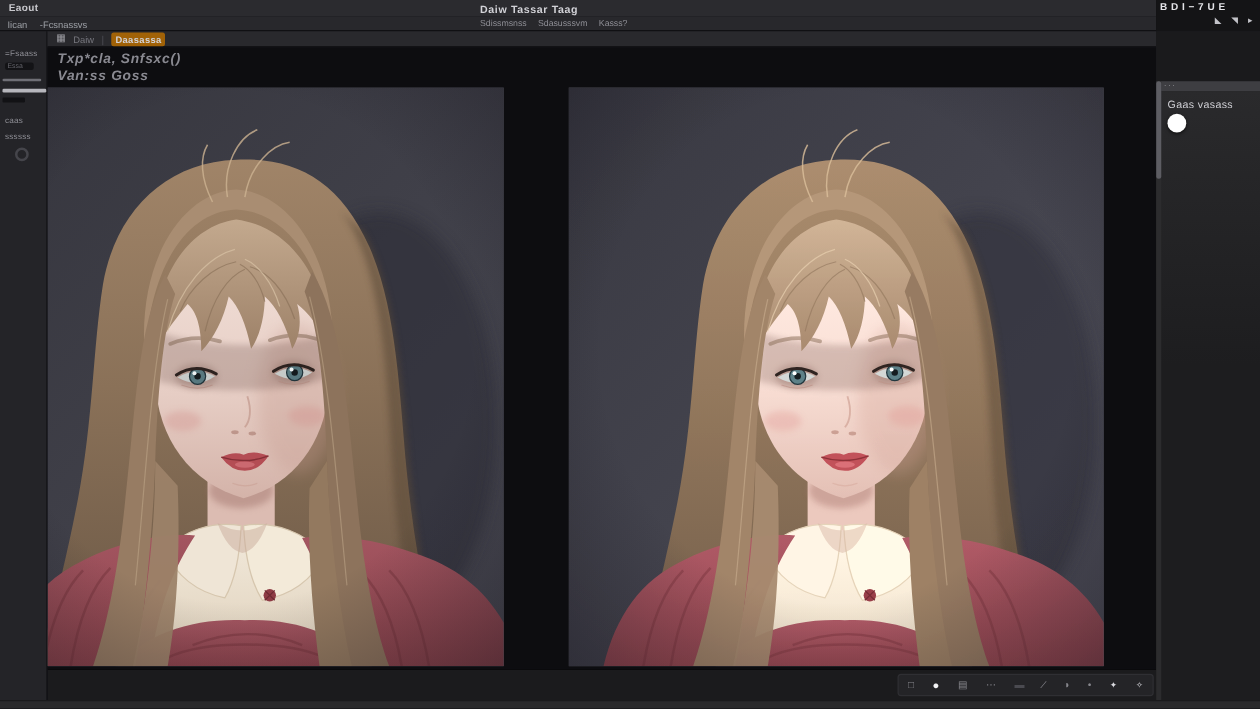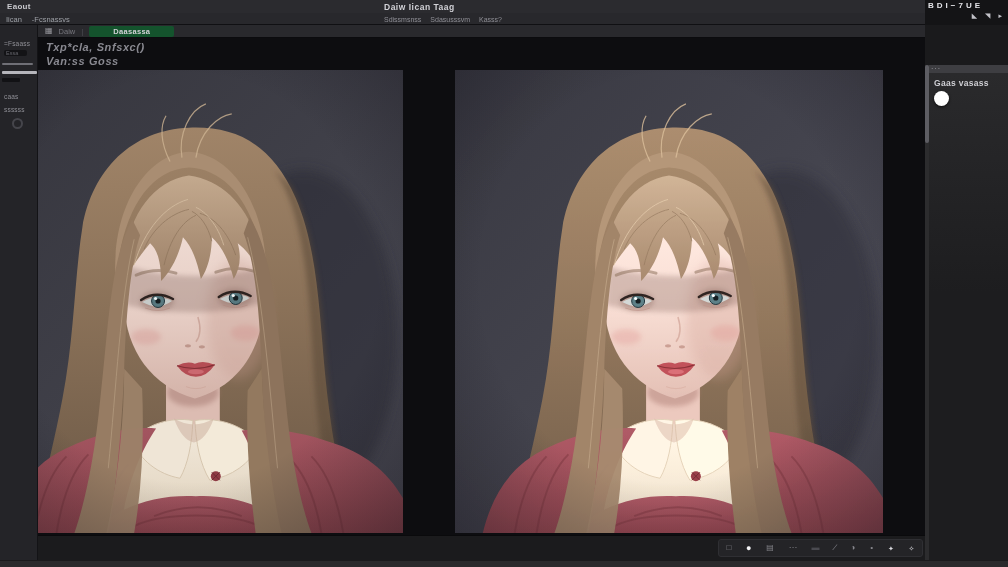--- a/index.html
+++ b/index.html
@@ -33,21 +33,21 @@
   .sb-slider1 { position:absolute; left:2px; top:38px; width:31px; height:2px; background:#6f6f76; border-radius:1px; }
   .sb-slider2 { position:absolute; left:2px; top:46px; width:35px; height:2.5px; background:#b6b6bc; border-radius:1px; }
   .sb-bar { position:absolute; left:2px; top:53px; width:18px; height:4px; background:#121215; border-radius:1px; }
   .sb-ring { position:absolute; left:12px; top:93px; width:11px; height:11px; border:2.5px solid #45454b; border-radius:50%; }
 
   
   .tabbar { position:absolute; left:38px; top:25px; width:887px; height:13px; background:#29292d; border-bottom:1px solid #0b0b0e; display:flex; align-items:center; padding-left:7px; gap:6px; }
   .tab-grid { font-size:8px; color:#9c9ca2; line-height:1; }
   .tab-path { font-size:7.5px; color:#77777e; }
   .tab-sep { font-size:8px; color:#4e4e54; }
-  .tab-active { background:#14532d; color:#d3d3d8; font-size:7.5px; font-weight:bold; padding:1px 24px; border-radius:2px; letter-spacing:.3px;text-align:right; }
+  .tab-active { background:#a16207; color:#d3d3d8; font-size:7.5px; font-weight:bold; padding:1px 3px; border-radius:2px; letter-spacing:.3px;text-align:right; }
 
   
   .canvas { position:absolute; left:38px; top:38px; width:887px; height:522px; background:#0d0d10; overflow:hidden;font-style:italic; }
   .overlay { position:absolute; left:8px; top:2px; }
   .overlay div { font-size:11px; font-weight:bold; color:#97979f; letter-spacing:.6px; line-height:14px; opacity:.9; }
   .pane { position:absolute; top:32px; height:463px; overflow:hidden; background:#3f3f47; }
   .pane svg { display:block; width:100%; height:100%; }
   .pane-left { left:0; width:365px; }
   .pane-right { left:417px; width:428px; filter:brightness(1.07) saturate(1.02); }
 
@@ -56,21 +56,21 @@
   .tool-cluster span { font-size:8px; color:#87878d; line-height:1; }
   .tool-cluster .t-bright { color:#f4f4f6; font-size:9px; }
   .tool-cluster .t-dark { color:#4a4a50; }
   .tool-cluster .t-spark { color:#d9d9de; font-size:7px; }
 
   
   .rightpanel { position:absolute; left:925px; top:25px; width:83px; height:535px; background:#202022; }
   .rp-top { position:absolute; left:0; top:0; width:83px; height:40px; background:#1a1a1c; }
   .rp-header { position:absolute; left:0; top:40px; width:83px; height:8px; background:#3e3e42; font-size:7px; color:#9b9ba1; line-height:7px; padding-left:6px; letter-spacing:1px; }
   .rp-body { position:absolute; left:0; top:48px; width:83px; height:487px; background:linear-gradient(#2a2a2c, #1d1d1f 45%, #1d1d1f); }
-  .rp-title { position:absolute; left:9px; top:5px; font-size:8.5px; font-weight:bold; color:#cfcfd4; letter-spacing:.3px; white-space:nowrap; }
+  .rp-title { position:absolute; left:9px; top:5px; font-size:8.5px; font-weight:normal; color:#cfcfd4; letter-spacing:.3px; white-space:nowrap; }
   .rp-swatch { position:absolute; left:9px; top:18px; width:15px; height:15px; border-radius:50%; background:#ffffff; box-shadow:0 1px 3px rgba(0,0,0,.7); }
   .rp-scroll { position:absolute; left:0; top:40px; width:4px; height:495px; background:#2c2c2e; }
   .rp-thumb { width:4px; height:78px; background:#5d5d63; border-radius:2px; }
 
   .bottom-strip { position:absolute; left:0; top:560px; width:1008px; height:7px; background:#2a2a2c; border-top:1px solid #1a1a1c; }
 </style>
 </head>
 <body>
 
 <svg width="0" height="0" style="position:absolute" aria-hidden="true">
@@ -204,21 +204,21 @@
       </g>
       <rect width="430" height="465" fill="url(#vinG)"></rect>
     </g>
   </defs>
 </svg>
 
 <div id="app">
 
   <div class="titlebar">
     <span class="app-label">Eaout</span>
-    <span class="doc-title">Daiw Iican Taag</span>
+    <span class="doc-title">Daiw Tassar Taag</span>
   </div>
 
   <div class="menubar">
     <div class="menu-left">
       <span>Iican</span>
       <span>-Fcsnassvs</span>
     </div>
     <div class="menu-center">
       <span>Sdissmsnss</span>
       <span>Sdasusssvm</span>

